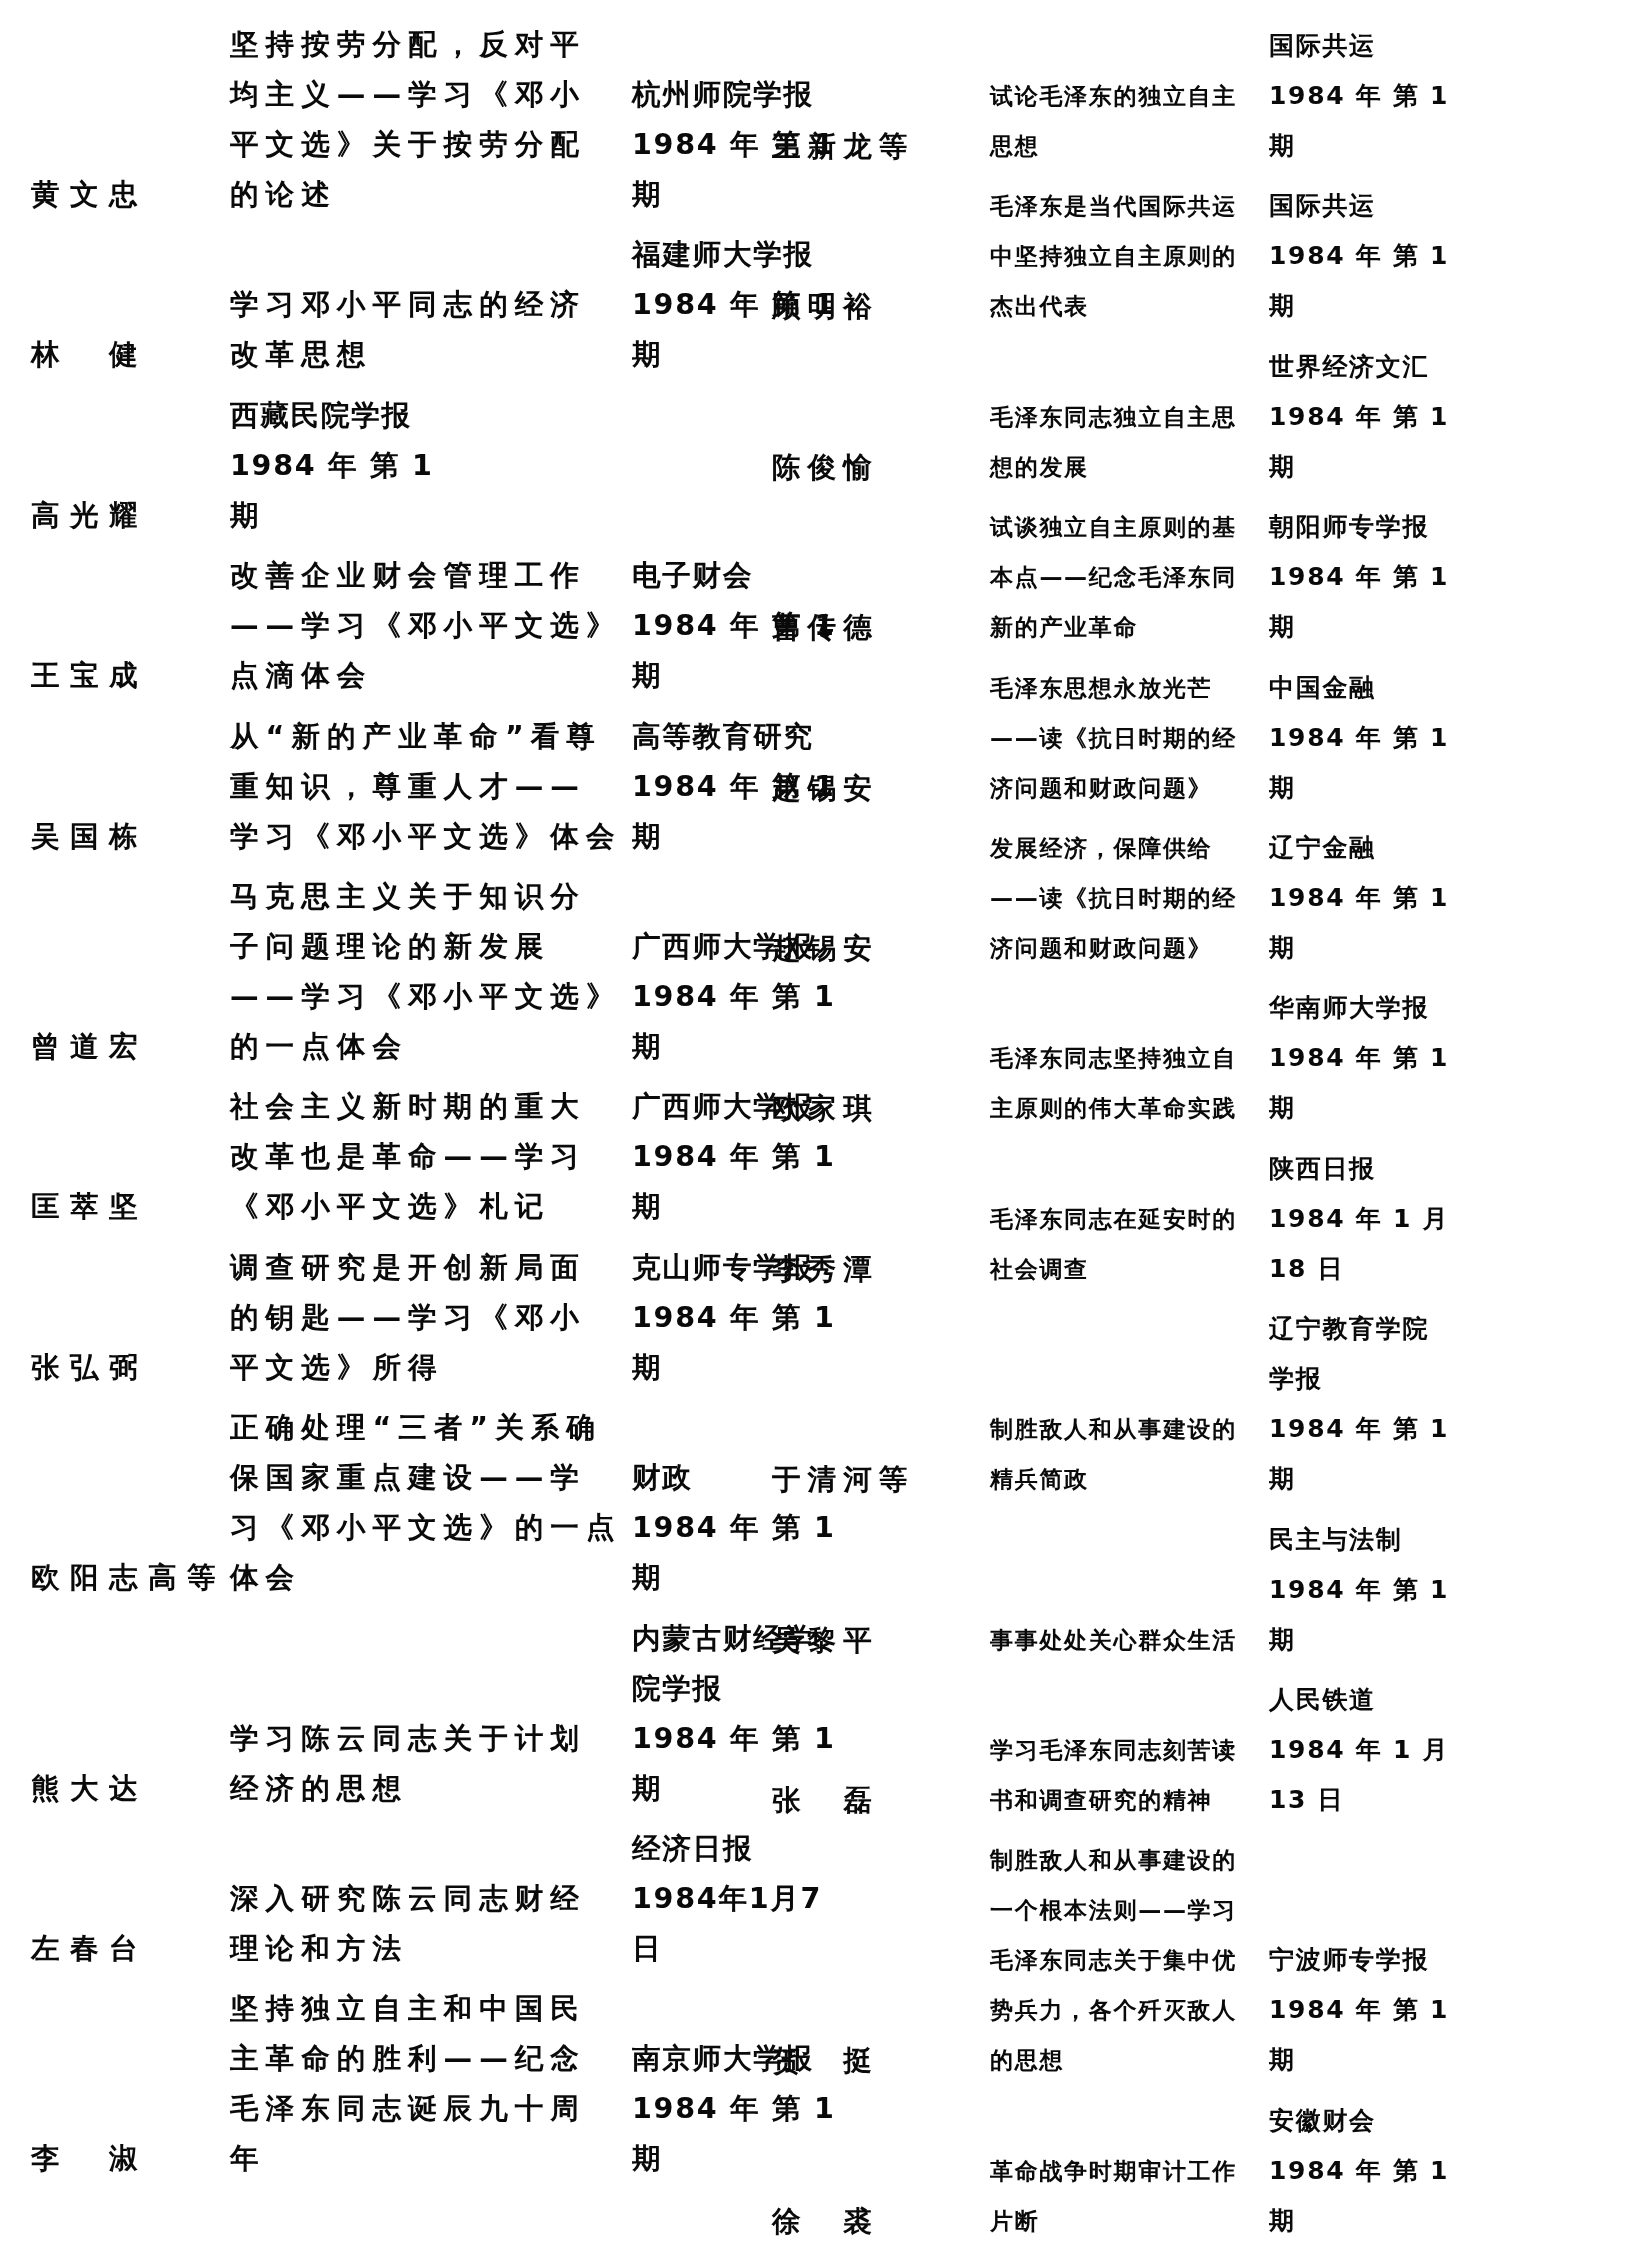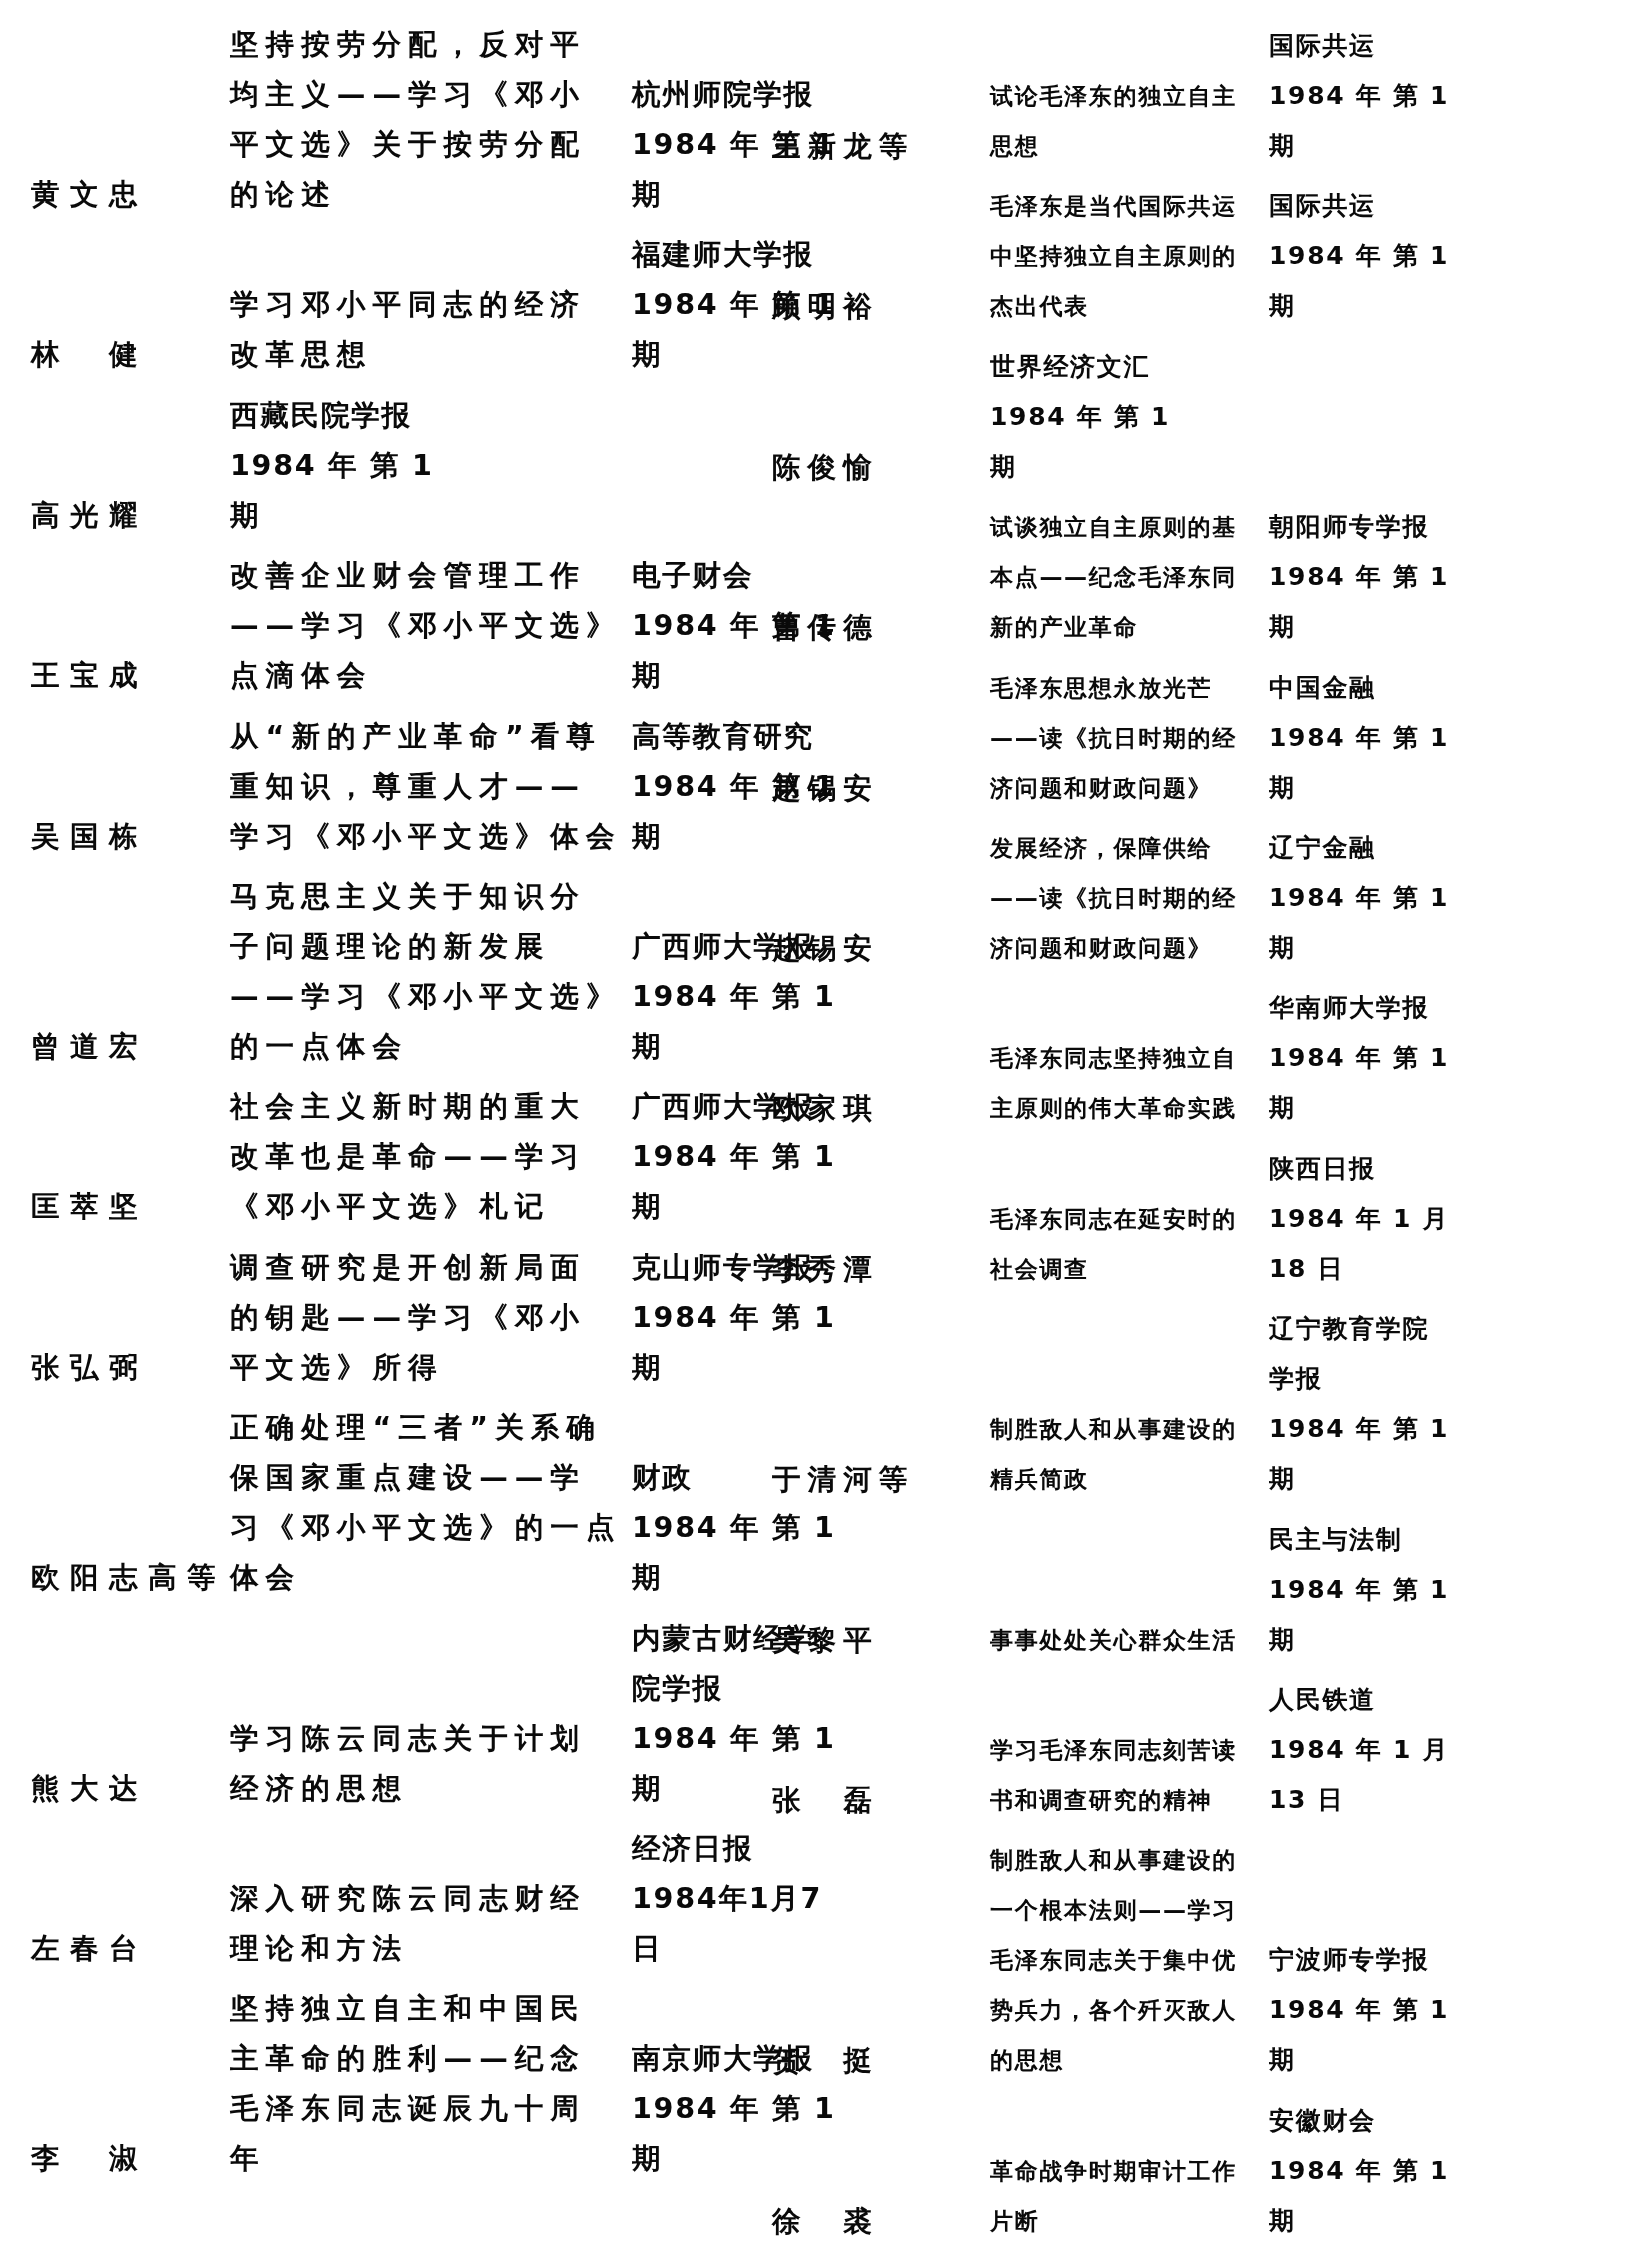--- a/index.html
+++ b/index.html
@@ -175,20 +175,22 @@
     <div class="cell title">毛泽东是当代国际共运
 中坚持独立自主原则的
 杰出代表</div>
     <div class="cell source">国际共运
 1984 年 第 1
 期</div>
   </div>
 
   <div class="entry">
     <div class="cell author">陈俊愉</div>
+    <div class="cell title">毛泽东同志独立自主思
+想的发展</div>
     <div class="cell source">世界经济文汇
 1984 年 第 1
 期</div>
   </div>
 
   <div class="entry">
     <div class="cell author">曹传德</div>
     <div class="cell title">试谈独立自主原则的基
 本点——纪念毛泽东同
 新的产业革命</div>

